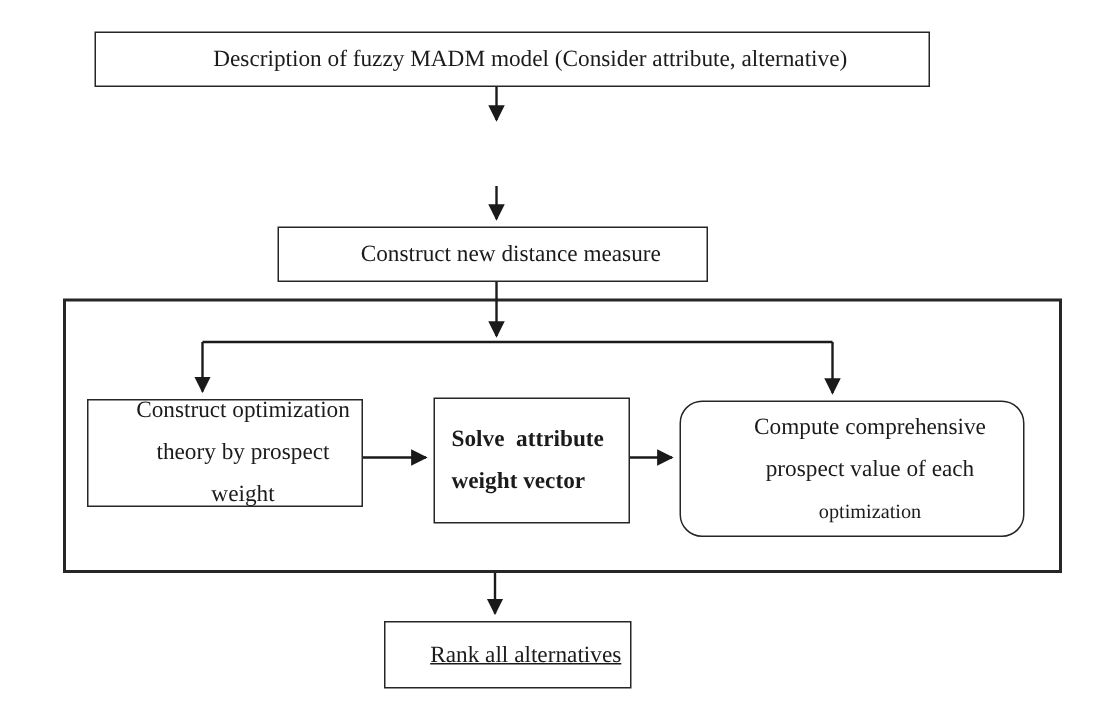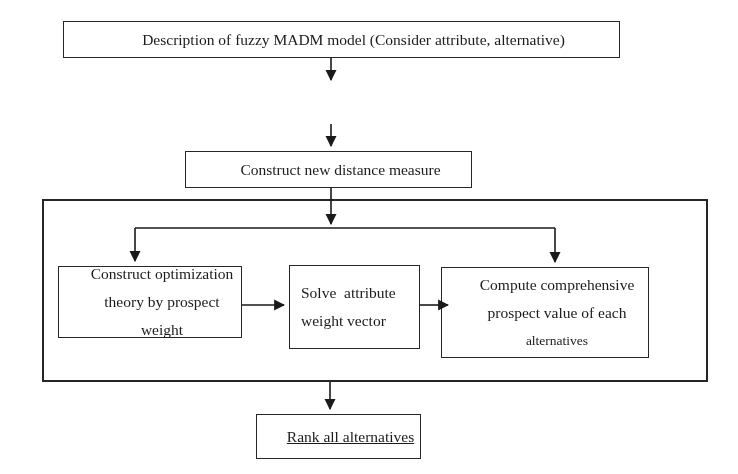--- a/index.html
+++ b/index.html
@@ -12,22 +12,22 @@
     display:flex;flex-direction:column;align-items:center;justify-content:center;
     text-align:center;font-size:15.5px;line-height:20px;box-sizing:border-box;z-index:1;padding-left:24px;
   }
   .node .line{white-space:pre;display:block;}
   .multi .line{line-height:28px;}
   #box-top      {left:63px;  top:21px;  width:557px; height:37px;}
   #box-itfn     {left:151px; top:85px;  width:360px; height:39px;}
   #box-distance {left:185px; top:151px; width:287px; height:37px;}
   #group-box    {left:42px;  top:199px; width:666px; height:183px; border-width:2px; background:transparent; z-index:0;}
   #box-optim    {left:58px;  top:266px; width:184px; height:72px;}
-  #box-weight   {left:289px; top:265px; width:131px; height:84px; align-items:flex-start; text-align:left; padding-left:11px;}
-  #box-prospect {left:441px; top:267px; width:208px; height:91px;}
+  #box-weight   {left:289px; top:265px; width:131px; height:84px; align-items:flex-start; text-align:left; padding-left:11px;font-weight:bold;}
+  #box-prospect {left:453px; top:267px; width:230px; height:91px;border-radius:15px;}
   #box-rank     {left:256px; top:414px; width:165px; height:45px;text-decoration:underline;}
   .small-line{font-size:13.5px;}
   svg.connectors{position:absolute;left:0;top:0;z-index:2;pointer-events:none;}
 </style>
 </head>
 <body>
 
 <div class="stage">
 
   <div class="node" id="box-top">
@@ -48,21 +48,21 @@
   </div>
 
   <div class="node multi" id="box-weight">
     <span class="line">Solve  attribute</span>
     <span class="line">weight vector</span>
   </div>
 
   <div class="node multi" id="box-prospect">
     <span class="line">Compute comprehensive</span>
     <span class="line">prospect value of each</span>
-    <span class="line small-line">alternatives</span>
+    <span class="line small-line">optimization</span>
   </div>
 
   <div class="node" id="box-rank">
     <span class="line">Rank all alternatives</span>
   </div>
 
   <svg class="connectors" width="738" height="474" viewBox="0 0 738 474">
     <defs>
       <marker id="ah" markerUnits="userSpaceOnUse" markerWidth="11" markerHeight="12" viewBox="0 0 10 10" refX="9" refY="5" orient="auto">
         <path d="M0,0 L10,5 L0,10 Z" fill="#1a1a1a"></path>

